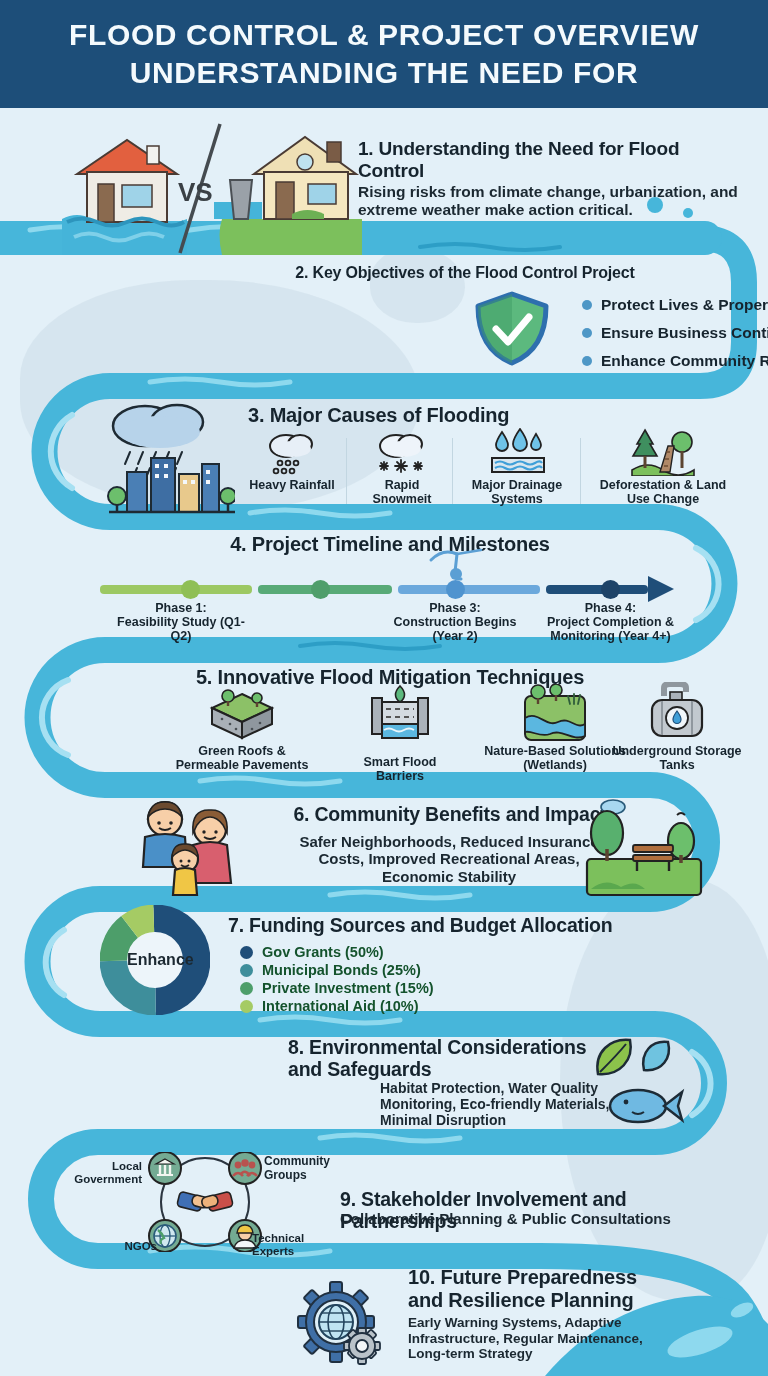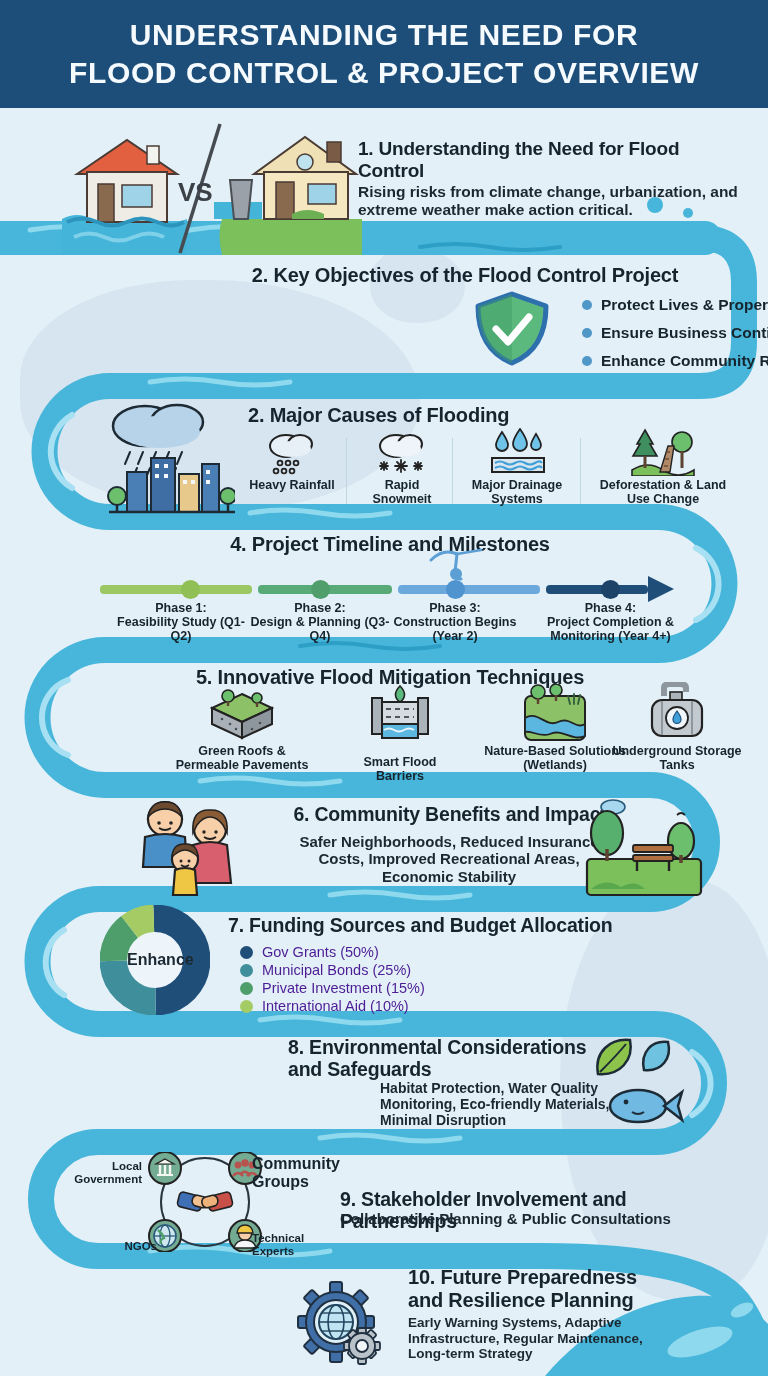--- a/index.html
+++ b/index.html
@@ -15,21 +15,21 @@
   .small-label{font-weight:700;color:#16242e;text-align:center;line-height:1.13;font-size:12.5px;}
   .bullet-row{position:absolute;display:flex;align-items:center;gap:9px;}
   .bullet-dot{width:10px;height:10px;border-radius:50%;background:#4e97c6;flex:0 0 auto;}
   .bullet-txt{font-weight:800;font-size:15.5px;color:#16242e;white-space:nowrap;}
   .tl-seg{position:absolute;height:9px;border-radius:4px;top:585px;}
   .tl-dot{position:absolute;width:19px;height:19px;border-radius:50%;top:580px;}
   .tl-arrow{position:absolute;top:576px;width:0;height:0;border-top:13px solid transparent;
             border-bottom:13px solid transparent;border-left:26px solid #1f4e79;}
   .legend-row{position:absolute;display:flex;align-items:center;gap:9px;height:16px;}
   .legend-dot{width:13px;height:13px;border-radius:50%;flex:0 0 auto;}
-  .legend-txt{font-weight:400;font-size:14.5px;color:#4c1d95;white-space:nowrap;}
+  .legend-txt{font-weight:700;font-size:14.5px;color:#14532d;white-space:nowrap;}
   .divider{position:absolute;width:1px;background:#c2d6e1;}
   .donut-center{position:absolute;font-weight:800;font-size:16px;color:#1b2831;}
   svg{display:block;}
 </style>
 </head>
 <body>
 
 <div class="page">
 
   <div class="map-blob" style="left:20px;top:280px;width:400px;height:230px;"></div>
@@ -61,22 +61,22 @@
     <path d="M 692 1052 A 36 36 0 0 1 692 1115" fill="none" stroke="#a6e0f2" stroke-width="6" stroke-linecap="round"></path>
     <circle cx="655" cy="205" r="8" fill="#47b6da"></circle>
     <circle cx="688" cy="213" r="5" fill="#47b6da"></circle>
 
     <path d="M 545 1376 C 585 1328 640 1300 695 1296 C 728 1294 752 1306 768 1324 L 768 1376 Z" fill="#47b6da"></path>
     <ellipse cx="700" cy="1342" rx="34" ry="12" fill="#8ed9ee" transform="rotate(-18 700 1342)"></ellipse>
     <ellipse cx="742" cy="1310" rx="12" ry="6" fill="#8ed9ee" transform="rotate(-25 742 1310)"></ellipse>
   </svg>
 
   <div class="header">
+    <div class="t">FLOOD CONTROL &amp; PROJECT OVERVIEW</div>
     <div class="t">UNDERSTANDING THE NEED FOR</div>
-    <div class="t">FLOOD CONTROL &amp; PROJECT OVERVIEW</div>
   </div>
 
   <svg class="abs" style="left:62px;top:122px;" width="300" height="133" viewBox="0 0 300 133">
     <path d="M0 97 Q15 89 30 97 T60 97 T90 97 T125 97 L125 133 L0 133 Z" fill="#45b4d9"></path>
     <polygon points="15,52 65,18 115,52" fill="#e2603f" stroke="#4a3b34" stroke-width="2"></polygon>
     <rect x="85" y="24" width="12" height="18" fill="#f2f2ef" stroke="#4a3b34" stroke-width="1.5"></rect>
     <rect x="25" y="50" width="80" height="50" fill="#efece5" stroke="#4a3b34" stroke-width="2"></rect>
     <rect x="36" y="62" width="16" height="38" fill="#8a6a4f" stroke="#4a3b34" stroke-width="1.5"></rect>
     <rect x="60" y="63" width="30" height="22" fill="#9fd3e8" stroke="#4a3b34" stroke-width="1.5"></rect>
     <path d="M5 100 Q20 93 35 100 T65 100 T95 100 T122 100" fill="none" stroke="#2d95bd" stroke-width="4"></path>
@@ -90,21 +90,21 @@
     <circle cx="243" cy="40" r="8" fill="#bfe2ef" stroke="#4a3b34" stroke-width="1.5"></circle>
     <rect x="202" y="50" width="84" height="47" fill="#f5e7c0" stroke="#4a3b34" stroke-width="2"></rect>
     <rect x="214" y="60" width="18" height="37" fill="#8a6a4f" stroke="#4a3b34" stroke-width="1.5"></rect>
     <rect x="246" y="62" width="28" height="20" fill="#9fd3e8" stroke="#4a3b34" stroke-width="1.5"></rect>
     <path d="M230 92 Q245 84 262 92 L262 97 L230 97 Z" fill="#6db054"></path>
   </svg>
   <div class="abs sec-title" style="left:178px;top:178px;font-size:26px;color:#3a4045;">VS</div>
   <div class="abs sec-title" style="left:358px;top:138px;width:330px;font-size:19px;">1. Understanding the Need for Flood Control</div>
   <div class="abs sec-body" style="left:358px;top:183px;width:392px;font-size:15.5px;">Rising risks from climate change, urbanization, and extreme weather make action critical.</div>
 
-  <div class="abs sec-title" style="left:190px;top:264px;width:550px;font-size:20px;text-align:center;">2. Key Objectives of the Flood Control Project</div>
+  <div class="abs sec-title" style="left:190px;top:264px;width:550px;font-size:16px;text-align:center;">2. Key Objectives of the Flood Control Project</div>
   <svg class="abs" style="left:470px;top:290px;" width="84" height="78" viewBox="0 0 84 78">
     <path d="M42 4 L76 16 C76 48 62 65 42 73 C22 65 8 48 8 16 Z" fill="#5cb97e" stroke="#2e6fae" stroke-width="5" stroke-linejoin="round"></path>
     <path d="M42 4 L8 16 C8 48 22 65 42 73 Z" fill="#3f9b63" opacity=".45"></path>
     <polyline points="26,39 38,52 59,27" fill="none" stroke="#ffffff" stroke-width="7" stroke-linecap="round" stroke-linejoin="round"></polyline>
   </svg>
   <div class="bullet-row" style="left:582px;top:296px;">
     <span class="bullet-dot"></span>
     <span class="bullet-txt">Protect Lives &amp; Property</span>
   </div>
   <div class="bullet-row" style="left:582px;top:324px;">
@@ -144,21 +144,21 @@
         <rect x="106" y="84" width="4" height="4"></rect>
       <rect x="121" y="74" width="4" height="4"></rect>
         <rect x="121" y="84" width="4" height="4"></rect>
     </g>
     <circle cx="32" cy="100" r="9" fill="#6cbf6c" stroke="#1e2a33" stroke-width="2"></circle>
     <line x1="32" y1="108" x2="32" y2="116" stroke="#1e2a33" stroke-width="2.5"></line>
     <circle cx="143" cy="100" r="8" fill="#6cbf6c" stroke="#1e2a33" stroke-width="2"></circle>
     <line x1="143" y1="107" x2="143" y2="116" stroke="#1e2a33" stroke-width="2.5"></line>
     <line x1="24" y1="116" x2="150" y2="116" stroke="#1e2a33" stroke-width="2.5"></line>
   </svg>
-  <div class="abs sec-title" style="left:248px;top:404px;font-size:20px;">2. Major Causes of Flooding</div>
+  <div class="abs sec-title" style="left:248px;top:404px;font-size:20px;">3. Major Causes of Flooding</div>
 
   <svg class="abs" style="left:262px;top:432px;" width="58" height="44" viewBox="0 0 58 44">
     <ellipse cx="24" cy="14" rx="16" ry="11" fill="#e7eff7" stroke="#222" stroke-width="2"></ellipse>
     <ellipse cx="38" cy="12" rx="12" ry="9" fill="#e7eff7" stroke="#222" stroke-width="2"></ellipse>
     <ellipse cx="30" cy="17" rx="19" ry="8" fill="#e7eff7"></ellipse>
     <g fill="none" stroke="#222" stroke-width="1.8">
       <circle cx="18" cy="31" r="2.4"></circle>
         <circle cx="26" cy="31" r="2.4"></circle>
         <circle cx="34" cy="31" r="2.4"></circle>
       <circle cx="14" cy="39" r="2.4"></circle>
@@ -230,24 +230,20 @@
   <div class="tl-arrow" style="left:648px;"></div>
   <svg class="abs" style="left:423px;top:546px;" width="64" height="36" viewBox="0 0 64 36">
     <path d="M8 14 Q20 2 34 8" fill="none" stroke="#5b9fd4" stroke-width="3" stroke-linecap="round"></path>
     <path d="M34 8 L58 4" fill="none" stroke="#5b9fd4" stroke-width="2.5" stroke-linecap="round"></path>
     <path d="M34 8 L32 26 Q31 34 38 33" fill="none" stroke="#5b9fd4" stroke-width="3" stroke-linecap="round"></path>
     <circle cx="33" cy="28" r="6" fill="#5b9fd4"></circle>
   </svg>
   <div class="abs small-label" style="left:116px;top:601px;width:130px;">
     <div>Phase 1:</div>
     <div>Feasibility Study (Q1-Q2)</div>
-  </div>
-  <div class="abs small-label" style="left:250px;top:601px;width:140px;">
-    <div>Phase 2:</div>
-    <div>Design &amp; Planning (Q3-Q4)</div>
   </div>
   <div class="abs small-label" style="left:385px;top:601px;width:140px;">
     <div>Phase 3:</div>
     <div>Construction Begins (Year 2)</div>
   </div>
   <div class="abs small-label" style="left:528px;top:601px;width:165px;">
     <div>Phase 4:</div>
     <div>Project Completion &amp; Monitoring (Year 4+)</div>
   </div>
 
@@ -416,21 +412,21 @@
       <path d="M28 78 q4 3 6 8 q-5 2 -3 6" fill="none" stroke="#4d9e6a" stroke-width="2.4"></path>
     </g>
     <g>
       <circle cx="115" cy="84" r="16" fill="#74ab93" stroke="#222" stroke-width="2"></circle>
       <circle cx="115" cy="82" r="6.5" fill="#f7cfa8" stroke="#222" stroke-width="1.4"></circle>
       <path d="M107 81 q1 -8 8 -8 q7 0 8 8 Z" fill="#f0c645" stroke="#222" stroke-width="1.4"></path>
       <path d="M104 96 q2 -8 11 -8 q9 0 11 8 Z" fill="#f4f6f8" stroke="#222" stroke-width="1.4"></path>
     </g>
   </svg>
   <div class="abs small-label" style="left:62px;top:1160px;width:80px;text-align:right;font-size:11.5px;">Local Government</div>
-  <div class="abs small-label" style="left:252px;top:1155px;width:72px;text-align:left;font-size:16px;">Community Groups</div>
+  <div class="abs small-label" style="left:264px;top:1155px;width:72px;text-align:left;font-size:12px;">Community Groups</div>
   <div class="abs small-label" style="left:102px;top:1240px;width:55px;text-align:right;font-size:11.5px;">NGOs</div>
   <div class="abs small-label" style="left:252px;top:1232px;width:72px;text-align:left;font-size:11.5px;">Technical Experts</div>
   <div class="abs sec-title" style="left:340px;top:1188px;width:330px;font-size:19.5px;">9. Stakeholder Involvement and Partnerships</div>
   <div class="abs sec-body" style="left:340px;top:1210px;width:390px;font-size:15px;">Collaborative Planning &amp; Public Consultations</div>
 
   <svg class="abs" style="left:292px;top:1280px;" width="100" height="88" viewBox="0 0 100 88">
     <g fill="#3f6fa6" stroke="#203040" stroke-width="2">
       <rect x="38" y="2" width="12" height="12" rx="2"></rect>
         <rect x="38" y="70" width="12" height="12" rx="2"></rect>
       <rect x="6" y="36" width="12" height="12" rx="2"></rect>

